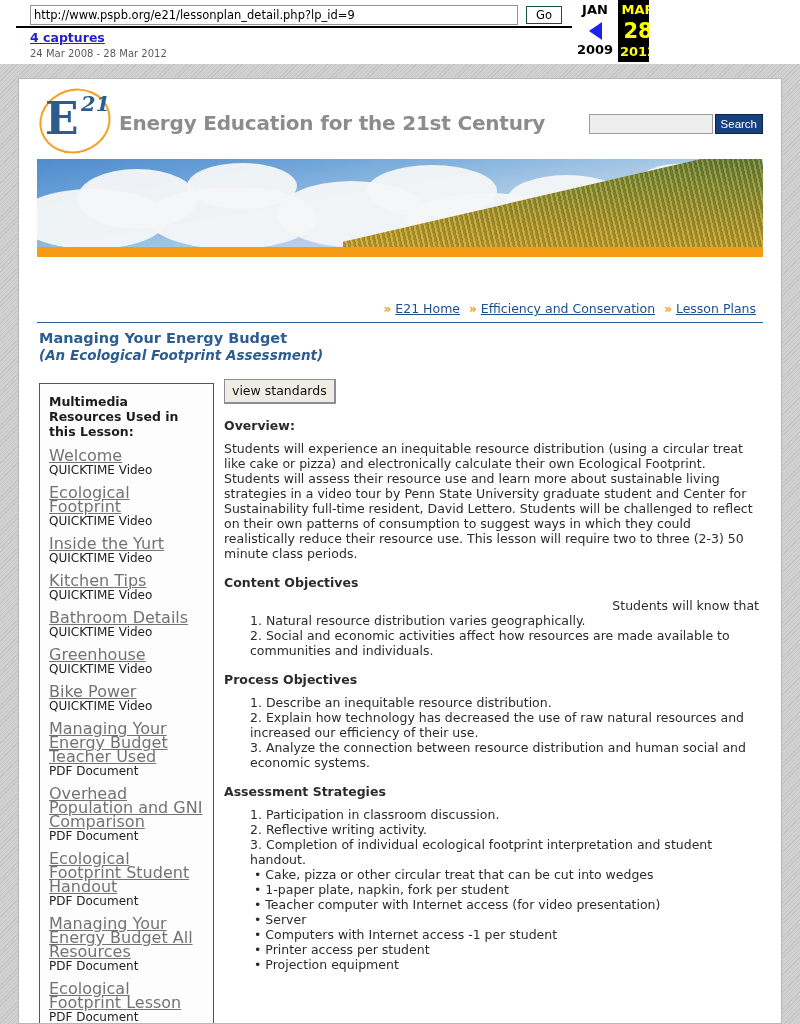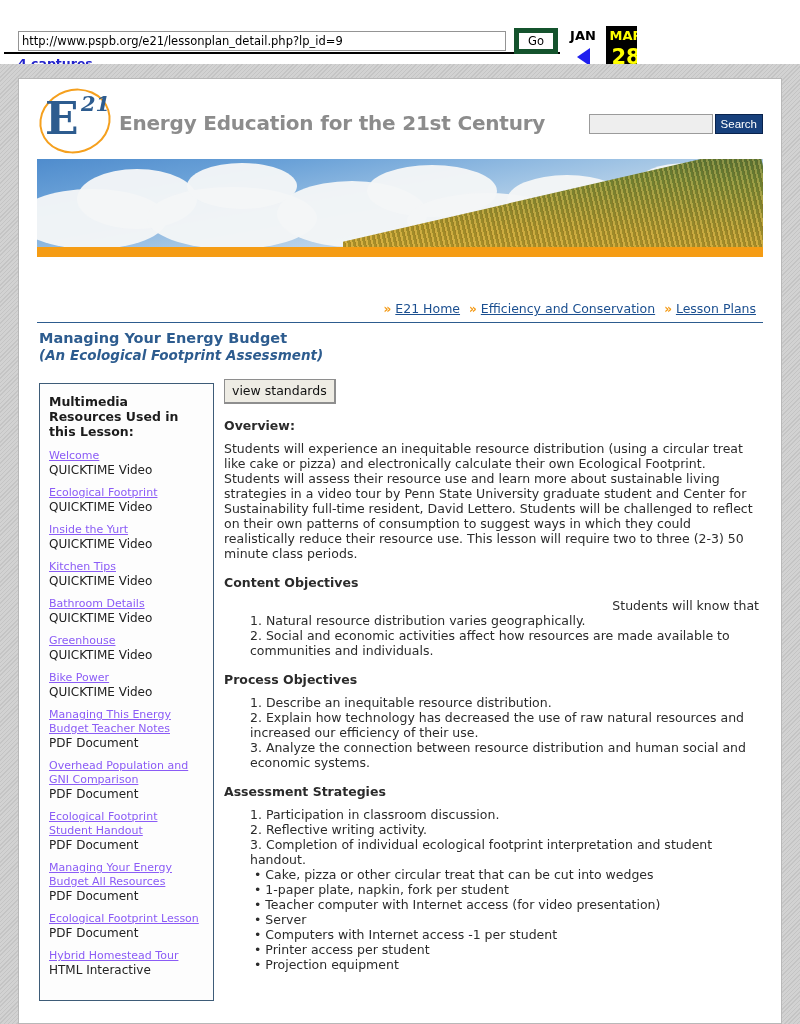--- a/index.html
+++ b/index.html
@@ -7,26 +7,25 @@
     margin: 0; padding: 0;
     width: 800px; height: 1024px;
     overflow: hidden;
     font-family: "DejaVu Sans", "Liberation Sans", sans-serif;
     background: #ffffff;
   }
 
   
   #wayback {
     position: absolute;
-    left: 4px; top: 0;
+    left: 16px; top: 0;
     width: 633px; height: 64px;
     background: #ffffff;
     border-bottom: 2px solid #000000;
     overflow: hidden;
-    margin-top: 26px;
   }
   #wb-urlrow {
     position: absolute; left: 0; top: 0;
     width: 560px; height: 26px;
     display: flex; align-items: center;
   }
   #wb-url {
     margin: 4px 0 0 14px;
     width: 480px; height: 16px;
     font-family: "DejaVu Sans", "Liberation Sans", sans-serif;
@@ -35,21 +34,21 @@
     border: 1px solid #949494;
     background: #fff;
     padding: 1px 3px;
     box-sizing: content-box;
     outline: none;
   }
   #wb-go {
     margin: 4px 0 0 8px;
     font-family: "DejaVu Sans", "Liberation Sans", sans-serif;
     font-size: 11.5px;
-    border: 5px solid #14532d;
+    border: 1px solid #14532d;
     background: #ffffff;
     color: #000;
     padding: 1px 9px;
     line-height: 14px;
     cursor: pointer;
   }
   #wb-captures {
     position: absolute; left: 14px; top: 30px;
     font-size: 12.5px; font-weight: bold;
     color: #2222cc;
@@ -270,21 +269,21 @@
     box-sizing: border-box;
     padding: 10px 9px 14px 9px;
   }
   #side-title {
     font-size: 12.5px; font-weight: bold; color: #1c1c1c;
     line-height: 15px; margin-bottom: 10px;
   }
   .res { margin-bottom: 8px; }
   .res-link {
     display: block;
-    font-size: 11px; color: #8b5cf6;
+    font-size: 16px; color: #737373;
     text-decoration: underline;
     line-height: 14px; cursor: pointer;
   }
   .res-type {
     display: block; font-size: 12px; color: #222; line-height: 15px;
   }
 
   
   #main {
     position: absolute; left: 205px; top: 300px;
@@ -463,21 +462,21 @@
           </div>
           <div class="res">
             <span class="res-link">Greenhouse</span>
             <span class="res-type">QUICKTIME Video</span>
           </div>
           <div class="res">
             <span class="res-link">Bike Power</span>
             <span class="res-type">QUICKTIME Video</span>
           </div>
           <div class="res">
-            <span class="res-link">Managing This Energy Budget Teacher Notes</span>
+            <span class="res-link">Managing Your Energy Budget Teacher Used</span>
             <span class="res-type">PDF Document</span>
           </div>
           <div class="res">
             <span class="res-link">Overhead Population and GNI Comparison</span>
             <span class="res-type">PDF Document</span>
           </div>
           <div class="res">
             <span class="res-link">Ecological Footprint Student Handout</span>
             <span class="res-type">PDF Document</span>
           </div>

